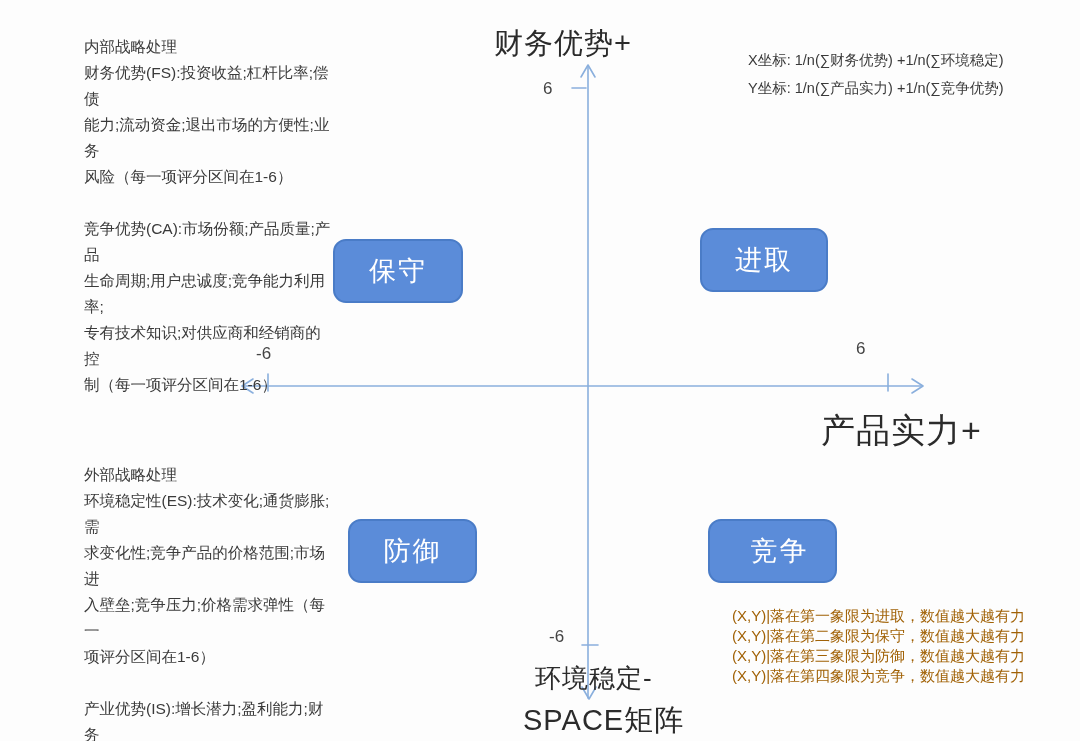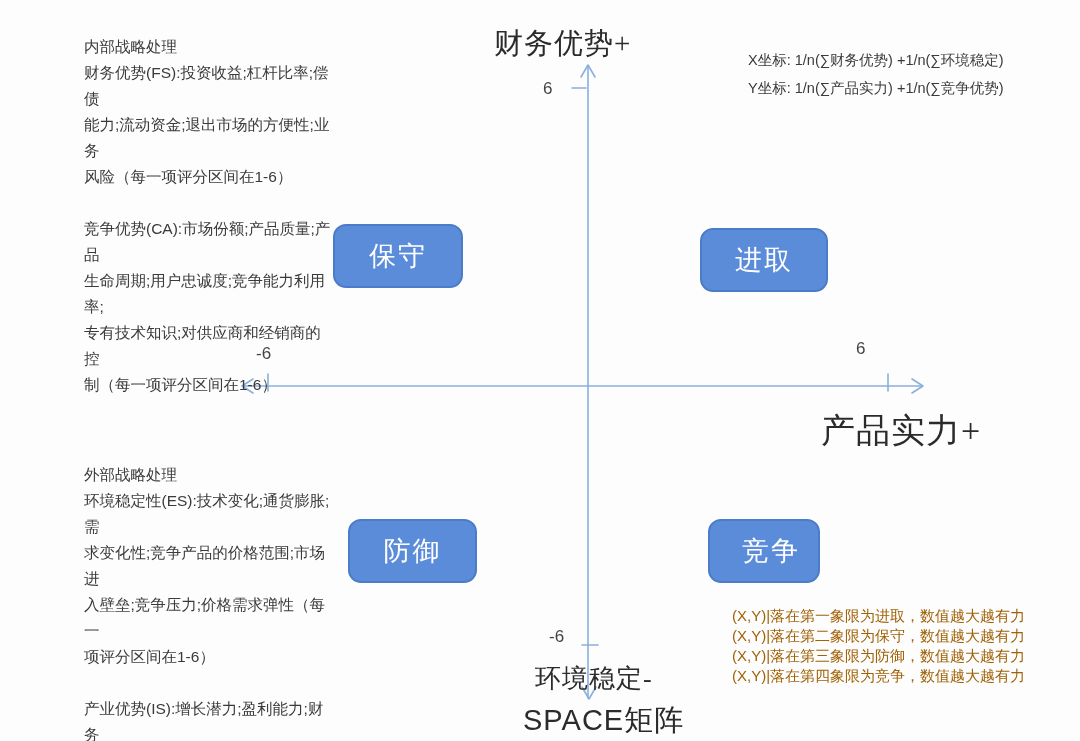--- a/index.html
+++ b/index.html
@@ -33,21 +33,20 @@
     font-size: 15px;
     line-height: 20px;
     color: #a16207;
   }
 
   .axis-title {
     font-size: 28px;
     color: #2b2b2b;
     letter-spacing: 1px;
     white-space: nowrap;
-    font-family: Liberation Serif, serif;
   }
   .tick-label {
     font-size: 17px;
     color: #444;
   }
 
   .q-button {
     display: flex;
     align-items: center;
     justify-content: center;
@@ -133,21 +132,21 @@
 
   <div class="abs axis-title" style="left:494px; top:24px; font-size:29px;">财务优势+</div>
   <div class="abs axis-title" style="left:821px; top:408px; font-size:34px;">产品实力+</div>
   <div class="abs axis-title" style="left:535px; top:661px; font-size:26px;">环境稳定-</div>
 
   <div class="abs tick-label" style="left:543px; top:79px;">6</div>
   <div class="abs tick-label" style="left:256px; top:344px;">-6</div>
   <div class="abs tick-label" style="left:856px; top:339px;">6</div>
   <div class="abs tick-label" style="left:549px; top:627px;">-6</div>
 
-  <div class="abs q-button" style="left:333px; top:224px; width:130px; height:64px;">保守</div>
+  <div class="abs q-button" style="left:333px; top:239px; width:130px; height:64px;">保守</div>
   <div class="abs q-button" style="left:700px; top:228px; width:128px; height:64px;">进取</div>
   <div class="abs q-button" style="left:348px; top:519px; width:129px; height:64px;">防御</div>
-  <div class="abs q-button" style="left:708px; top:519px; width:112px; height:64px;padding-left:14px;">竞争</div>
+  <div class="abs q-button" style="left:708px; top:519px; width:129px; height:64px;padding-left:14px;">竞争</div>
 
   <div class="abs matrix-title" style="left:523px; top:701px;">SPACE矩阵</div>
 
 
 </div>
 
 </body></html>

